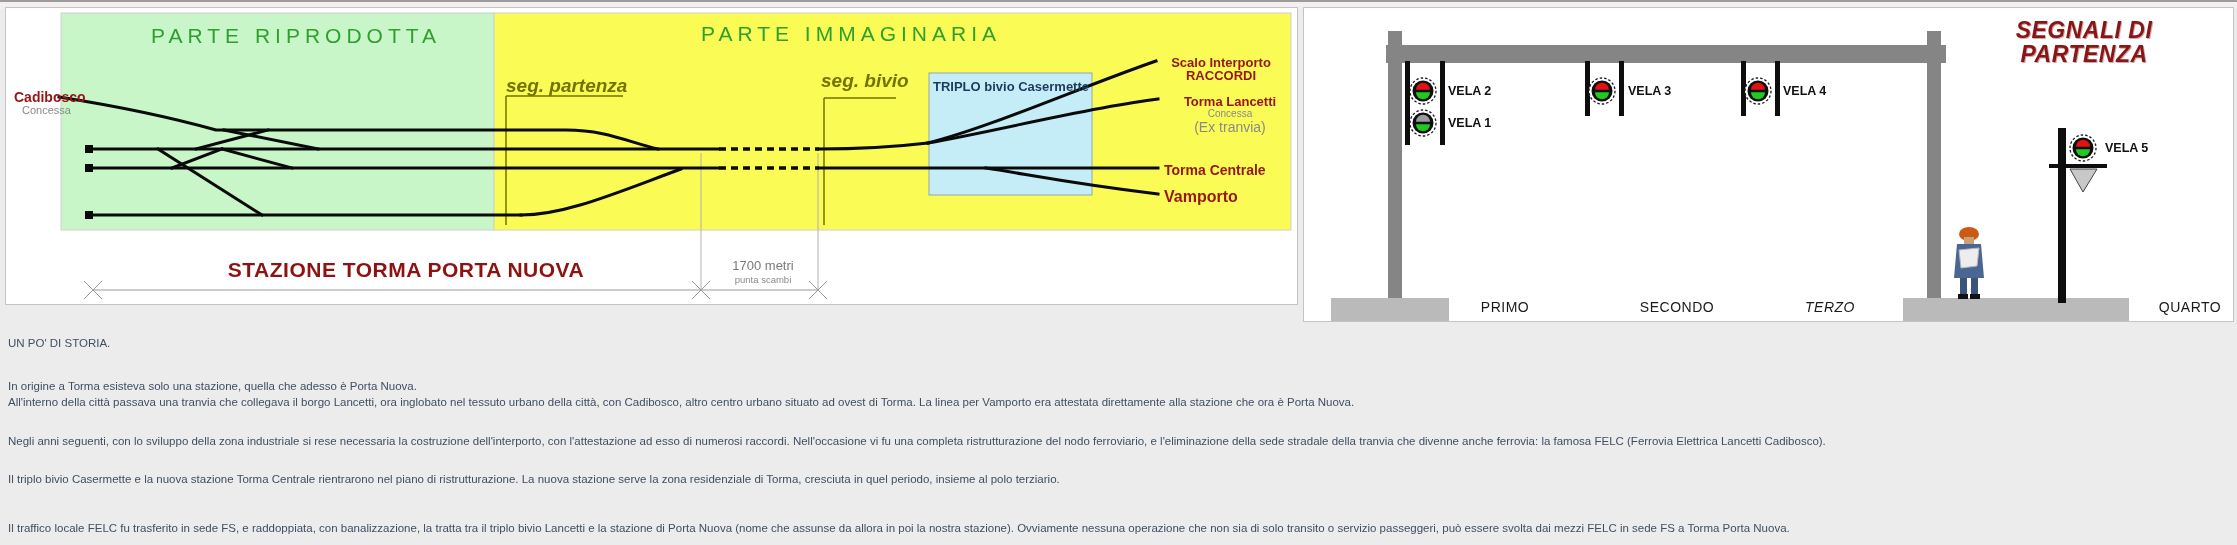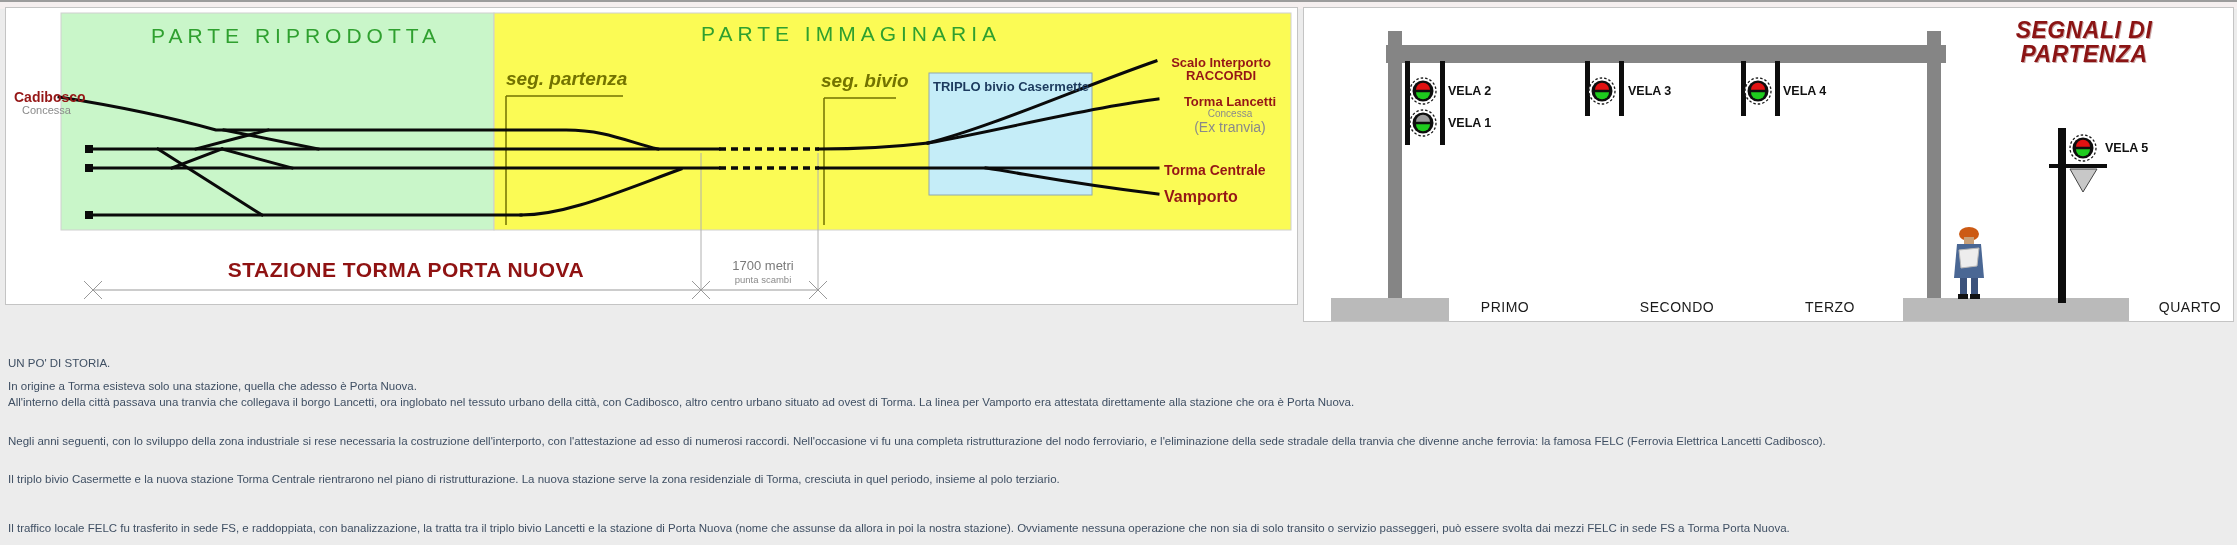--- a/index.html
+++ b/index.html
@@ -83,21 +83,21 @@
         <rect x="79" y="203" width="8" height="8"></rect>
       </g>
     </svg>
 
     <div class="lbl section-title center" style="left:120px;top:16px;width:340px;">PARTE RIPRODOTTA</div>
     <div class="lbl section-title center" style="left:670px;top:14px;width:350px;">PARTE IMMAGINARIA</div>
 
     <div class="lbl darkred" style="left:8px;top:81px;font-size:14px;">Cadibosco</div>
     <div class="lbl gray-sub" style="left:16px;top:96px;font-size:11px;">Concessa</div>
 
-    <div class="lbl olive" style="left:500px;top:60px;">seg. partenza</div>
+    <div class="lbl olive" style="left:500px;top:67px;">seg. partenza</div>
     <div class="lbl olive" style="left:815px;top:62px;">seg. bivio</div>
 
     <div class="lbl triplo center" style="left:925px;top:71px;width:160px;">TRIPLO bivio Casermette</div>
 
     <div class="lbl darkred center" style="left:1140px;top:47px;width:150px;font-size:13px;">Scalo Interporto</div>
     <div class="lbl darkred center" style="left:1140px;top:60px;width:150px;font-size:13px;">RACCORDI</div>
 
     <div class="lbl darkred center" style="left:1158px;top:86px;width:132px;font-size:13px;">Torma Lancetti</div>
     <div class="lbl gray-sub center" style="left:1158px;top:100px;width:132px;font-size:10px;">Concessa</div>
     <div class="lbl gray-sub center" style="left:1158px;top:111px;width:132px;font-size:14px;">(Ex tranvia)</div>
@@ -191,26 +191,26 @@
     </div>
 
     <div class="lbl vela" style="left:144px;top:76px;">VELA 2</div>
     <div class="lbl vela" style="left:144px;top:108px;">VELA 1</div>
     <div class="lbl vela" style="left:324px;top:76px;">VELA 3</div>
     <div class="lbl vela" style="left:479px;top:76px;">VELA 4</div>
     <div class="lbl vela" style="left:801px;top:133px;">VELA 5</div>
 
     <div class="lbl track-name center" style="left:141px;top:291px;width:120px;">PRIMO</div>
     <div class="lbl track-name center" style="left:313px;top:291px;width:120px;">SECONDO</div>
-    <div class="lbl track-name center" style="left:466px;top:291px;width:120px;">TERZO</div>
+    <div class="lbl track-name center" style="left:466px;top:291px;width:120px;font-style:italic;">TERZO</div>
     <div class="lbl track-name center" style="left:826px;top:291px;width:120px;">QUARTO</div>
   </section>
 
   <div class="story">
-    <p style="top:335px;margin-top:20px;">UN PO' DI STORIA.</p>
+    <p style="top:335px;">UN PO' DI STORIA.</p>
     <p style="top:378px;">
       <span>In origine a Torma esisteva solo una stazione, quella che adesso è Porta Nuova.</span><br>
       <span>All'interno della città passava una tranvia che collegava il borgo Lancetti, ora inglobato nel tessuto urbano della città, con Cadibosco, altro centro urbano situato ad ovest di Torma. La linea per Vamporto era attestata direttamente alla stazione che ora è Porta Nuova.</span>
     </p>
     <p style="top:433px;">Negli anni seguenti, con lo sviluppo della zona industriale si rese necessaria la costruzione dell'interporto, con l'attestazione ad esso di numerosi raccordi. Nell'occasione vi fu una completa ristrutturazione del nodo ferroviario, e l'eliminazione della sede stradale della tranvia che divenne anche ferrovia: la famosa FELC (Ferrovia Elettrica Lancetti Cadibosco).</p>
     <p style="top:471px;">Il triplo bivio Casermette e la nuova stazione Torma Centrale rientrarono nel piano di ristrutturazione. La nuova stazione serve la zona residenziale di Torma, cresciuta in quel periodo, insieme al polo terziario.</p>
     <p style="top:520px;">Il traffico locale FELC fu trasferito in sede FS, e raddoppiata, con banalizzazione, la tratta tra il triplo bivio Lancetti e la stazione di Porta Nuova (nome che assunse da allora in poi la nostra stazione). Ovviamente nessuna operazione che non sia di solo transito o servizio passeggeri, può essere svolta dai mezzi FELC in sede FS a Torma Porta Nuova.</p>
   </div>
 </div>
 

